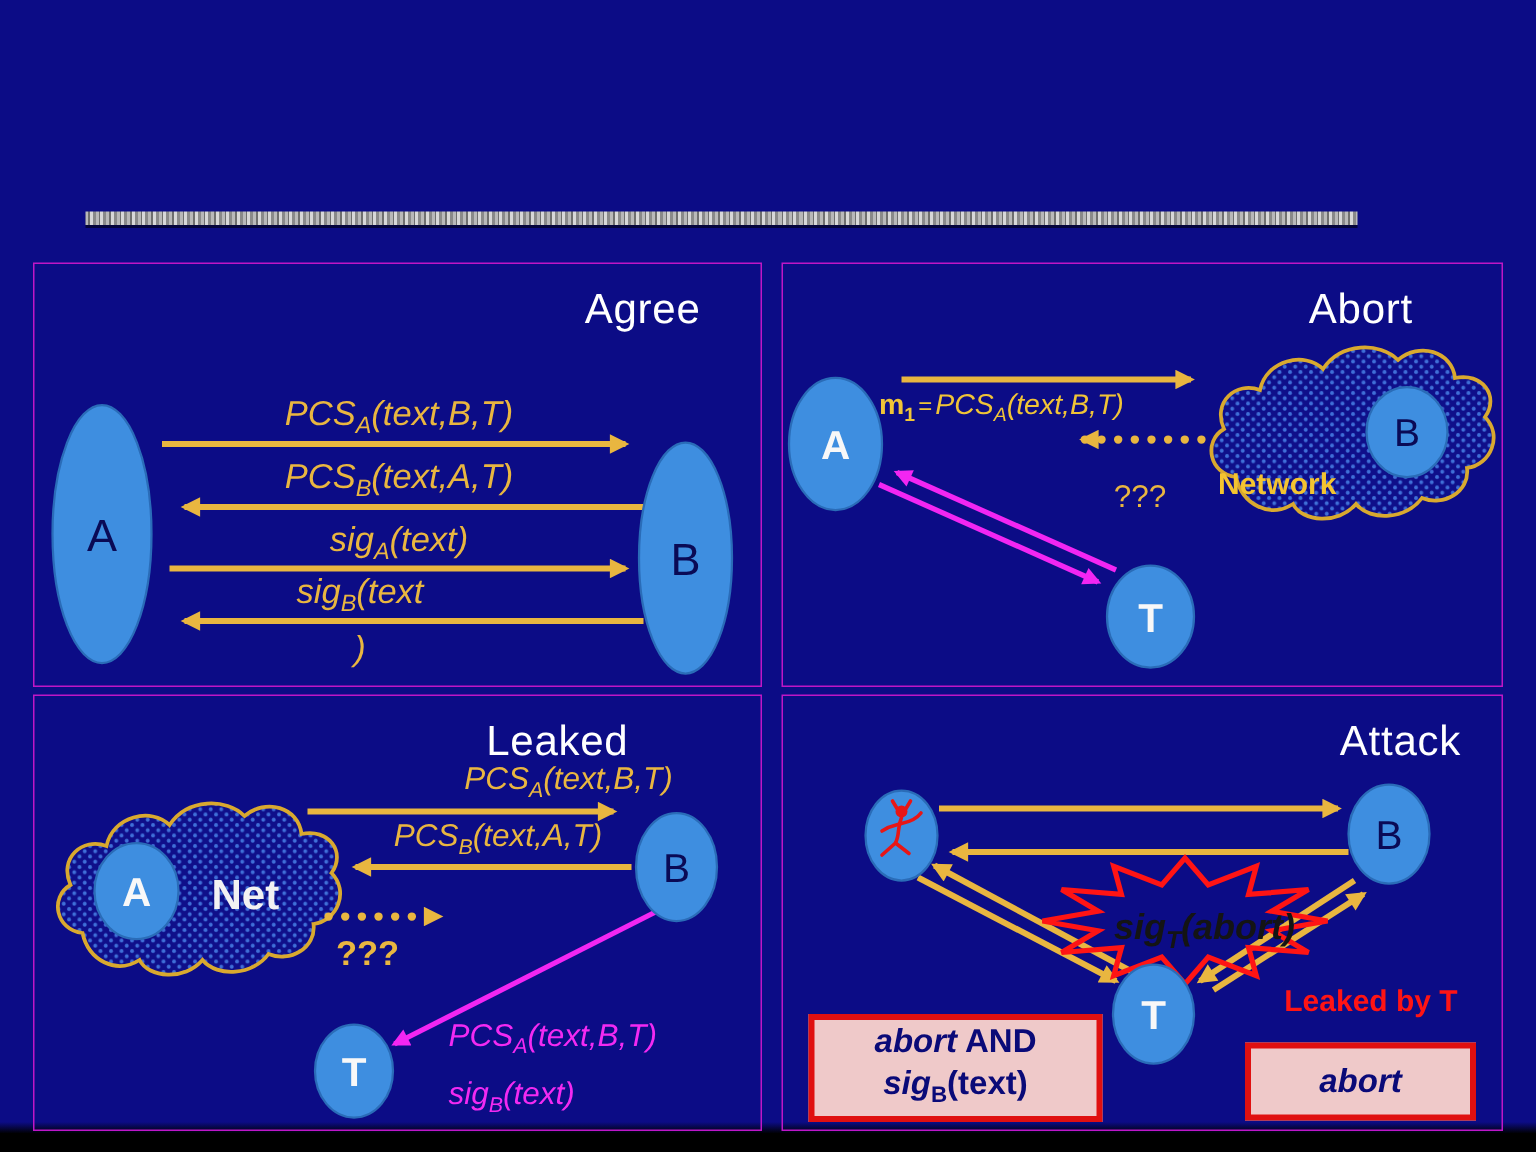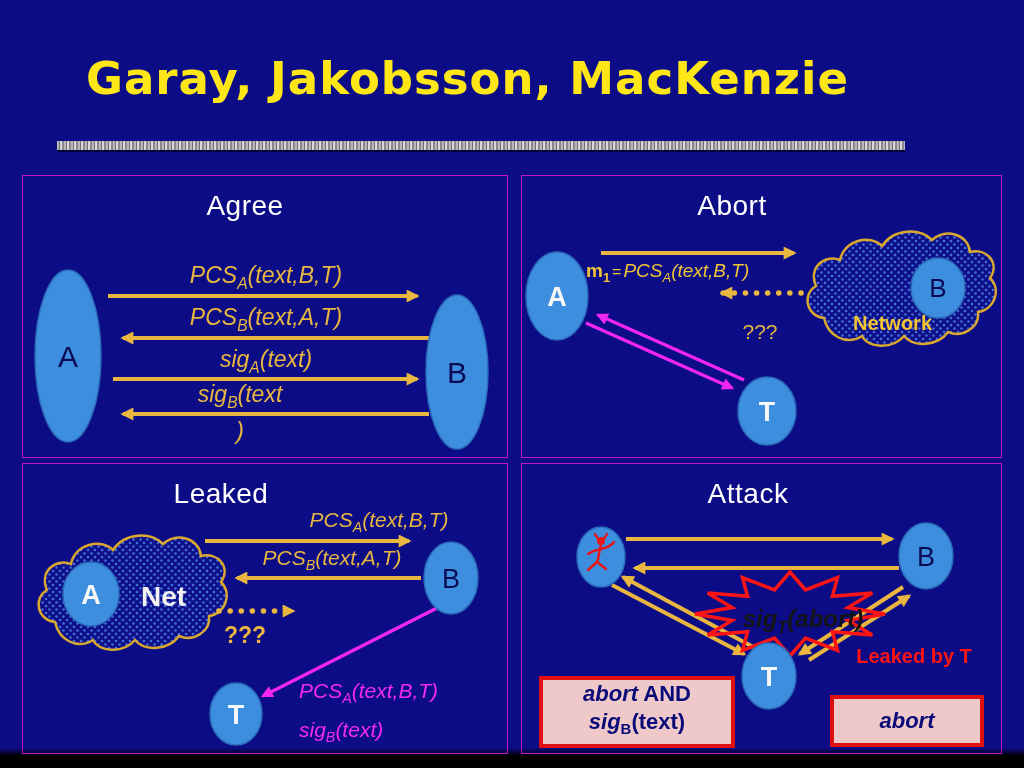--- a/index.html
+++ b/index.html
@@ -12,29 +12,29 @@
   .rule { position:absolute; left:57px; top:141px; width:848px; height:9px;
           background:repeating-linear-gradient(90deg,#b9b9b9 0 2px,#6e6e6e 2px 3px,#d8d8d8 3px 5px,#8a8a8a 5px 7px);
           box-shadow:0 2px 0 rgba(0,0,20,.65); }
   .panel { position:absolute; border:1.5px solid #C016C6; }
   #p-agree   { left:22px;  top:175px; width:486px; height:283px; }
   #p-abort   { left:521px; top:175px; width:481px; height:283px; }
   #p-resolve { left:22px;  top:463px; width:486px; height:291px; }
   #p-attack  { left:521px; top:463px; width:481px; height:291px; }
   .layer { position:absolute; left:0; top:0; }
   .lbl { position:absolute; }
-  .ptitle { color:#FFFFFF; font-size:28px; text-align:center; letter-spacing:.5px; }
+  .ptitle { color:#FFFFFF; font-size:28px; text-align:right; letter-spacing:.5px; }
   .msg { color:#E9B640; font-style:italic; text-align:center; white-space:nowrap; font-size:23px; }
   .msg.sm { font-size:21px; }
   sub { font-size:.68em; }
   .m1 { color:#F0C437; font-size:19px; text-align:left; white-space:nowrap; }
   .m1 b { font-style:normal; }
   .m1 .eq { font-size:16px; padding:0 2px; }
   .it { font-style:italic; }
-  .cloudlbl { color:#F4C430; font-weight:bold; font-size:20px; text-align:right; }
+  .cloudlbl { color:#F4C430; font-weight:bold; font-size:20px; text-align:left; }
   .netlbl { color:#F2F2F2; font-weight:bold; font-size:28px; text-align:left; }
   .quest { color:#E9B640; font-size:21px; text-align:center; }
   .quest.bold { font-weight:bold; font-size:23px; }
   .mag { color:#F22AF2; font-style:italic; font-size:21px; line-height:31px; white-space:nowrap; }
   .burstlbl { color:#141414; font-style:italic; font-weight:bold; font-size:24px; text-align:center; white-space:nowrap; }
   .leaked { color:#FF1414; font-weight:bold; font-size:20px; text-align:center; white-space:nowrap; }
   .alert-box { position:absolute; background:#EFC9C9; border:4px solid #E01010; color:#0A0A78;
                font-weight:bold; font-size:22px; display:flex; flex-direction:column;
                align-items:center; justify-content:center; line-height:28px; }
   
@@ -63,21 +63,20 @@
       <path d="M0,0 L10,5 L0,10 z" fill="#E9B640"></path>
     </marker>
     <marker id="arrM" viewBox="0 0 10 10" refX="8" refY="5" markerWidth="15" markerHeight="12" markerUnits="userSpaceOnUse" orient="auto-start-reverse">
       <path d="M0,0 L10,5 L0,10 z" fill="#F226F2"></path>
     </marker>
   </defs>
 </svg>
 
 <div class="slide">
 
-  <div class="title">Garay, Jakobsson, MacKenzie</div>
   <div class="rule"></div>
 
   <div class="panel" id="p-agree">
     <svg class="layer" width="483" height="280">
       <line class="ay" x1="85" y1="120" x2="394" y2="120" marker-end="url(#arrY)"></line>
       <line class="ay" x1="406" y1="162" x2="100" y2="162" marker-end="url(#arrY)"></line>
       <line class="ay" x1="90" y1="203" x2="394" y2="203" marker-end="url(#arrY)"></line>
       <line class="ay" x1="406" y1="238" x2="100" y2="238" marker-end="url(#arrY)"></line>
       <ellipse class="node" cx="45" cy="180" rx="33" ry="86"></ellipse>
       <text class="ent dark" x="45" y="191" font-size="30" text-anchor="middle">A</text>
@@ -170,21 +169,21 @@
       </g>
       <ellipse class="node" cx="404" cy="92" rx="27" ry="33"></ellipse>
       <text class="ent dark" x="404" y="102" font-size="27" text-anchor="middle">B</text>
       <ellipse class="node" cx="247" cy="212" rx="27" ry="33"></ellipse>
       <text class="ent light" x="247" y="222" font-size="27" text-anchor="middle">T</text>
     </svg>
     <div class="lbl ptitle" style="left:0;top:14px;width:452px">Attack</div>
     <div class="lbl burstlbl" style="left:201px;top:141px;width:160px">
       <span>sig</span><sub>T</sub><span>(abort)</span>
     </div>
-    <div class="lbl leaked" style="left:312px;top:181px;width:160px">Leaked by T</div>
+    <div class="lbl leaked" style="left:312px;top:193px;width:160px">Leaked by T</div>
     <div class="alert-box" style="left:17px;top:212px;width:196px;height:72px">
       <div><i>abort</i><span> AND</span></div>
       <div><i>sig</i><sub>B</sub><span>(text)</span></div>
     </div>
     <div class="alert-box" style="left:308px;top:231px;width:154px;height:52px">
       <i>abort</i>
     </div>
   </div>
 
 </div>

